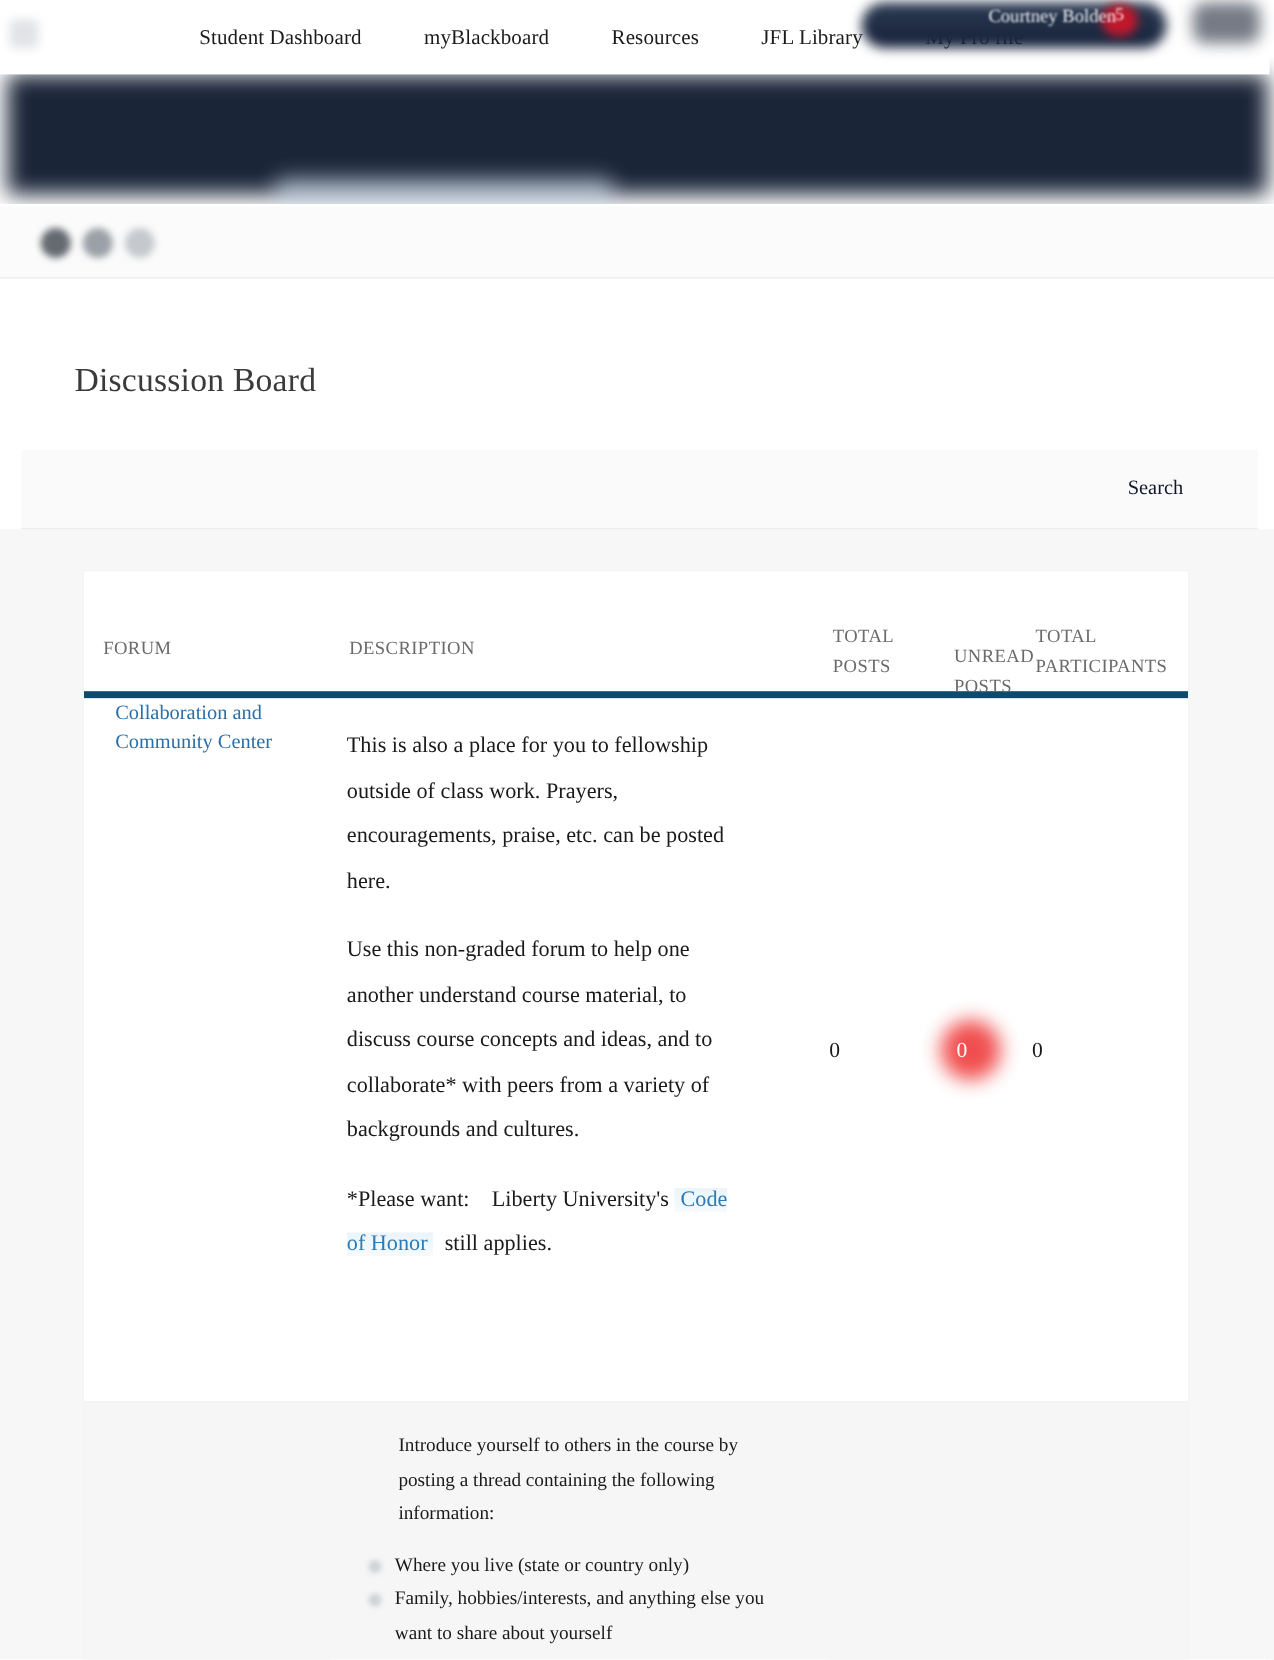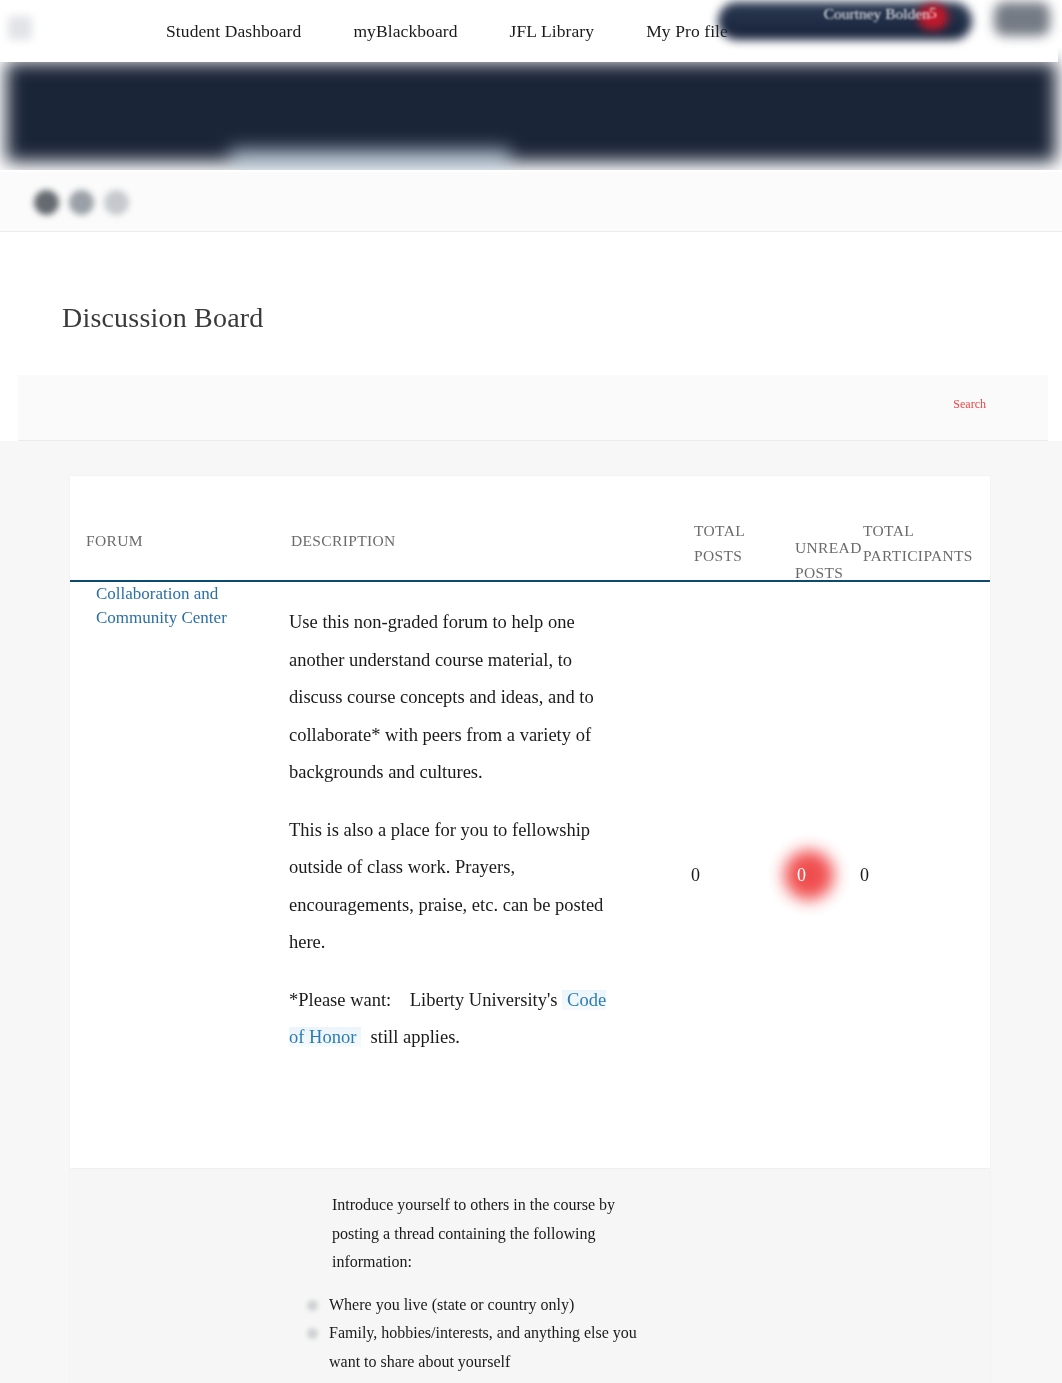--- a/index.html
+++ b/index.html
@@ -200,22 +200,22 @@
     position: absolute;
     left: 18px; top: 375px;
     width: 1030px;
     height: 66px;
     background: #fafafa;
     border-bottom: 1px solid #ebebeb;
   }
   .search-label {
     position: absolute;
     right: 62px; top: 22px;
-    font-size: 12px;
-    color: #ef4444;
+    font-size: 17px;
+    color: #0f172a;
     cursor: pointer;
   }
 
   
   .table-card {
     position: absolute;
     left: 70px; top: 476px;
     width: 920px;
     min-height: 905px;
     background: #ffffff;
@@ -227,21 +227,21 @@
     width: 1062px;
     height: 942px;
     background: #f7f7f7;
     z-index: 0;
   }
   .table-card { z-index: 2; }
 
   .thead {
     position: relative;
     height: 106px;
-    border-bottom: 2px solid #0c4a6e;
+    border-bottom: 6px solid #0c4a6e;
   }
   .th {
     position: absolute;
     font-size: 15.5px;
     color: #6b6b6b;
     letter-spacing: .35px;
     line-height: 25px;
   }
   .th-forum       { left: 16px;  top: 52px; }
   .th-description { left: 221px; top: 52px; }
@@ -368,20 +368,21 @@
 
   <div class="page-shade"></div>
 
   <div class="topnav">
     <div class="topnav-inner">
       <div class="brand-logo"></div>
 
       <div class="nav-links">
         <div class="nav-link">Student Dashboard</div>
         <div class="nav-link">myBlackboard</div>
+        <div class="nav-link">Resources</div>
         <div class="nav-link">JFL Library</div>
         <div class="nav-link profile">My Pro file</div>
       </div>
 
       <div class="user-pill"></div>
       <div class="user-badge"></div>
       <div class="user-name">Courtney Bolden</div>
       <div class="user-badge-num">5</div>
       <div class="nav-right-chip"></div>
     </div>
@@ -427,22 +428,22 @@
         <div>TOTAL</div>
         <div>PARTICIPANTS</div>
       </div>
     </div>
 
     <div class="row row-1">
       <div class="cell-forum">
         <span class="forum-link">Collaboration and Community Center</span>
       </div>
       <div class="cell-desc">
+        <p>This is also a place for you to fellowship outside of class work. Prayers, encouragements, praise, etc. can be posted here.</p>
         <p>Use this non-graded forum to help one another understand course material, to discuss course concepts and ideas, and to collaborate* with peers from a variety of backgrounds and cultures.</p>
-        <p>This is also a place for you to fellowship outside of class work. Prayers, encouragements, praise, etc. can be posted here.</p>
         <p><span>*</span><span>Please want:</span>&nbsp;&nbsp;&nbsp;&nbsp;<span>Liberty University's</span>&nbsp;<span class="inline-link">Code of Honor</span>&nbsp;&nbsp;<span>still applies.</span></p>
       </div>
       <div class="cell-counts">
         <div class="count c-total">0</div>
         <div class="count c-unread">
           <span class="unread-badge"></span>
           <span class="unread-num">0</span>
         </div>
         <div class="count c-participants">0</div>
       </div>

